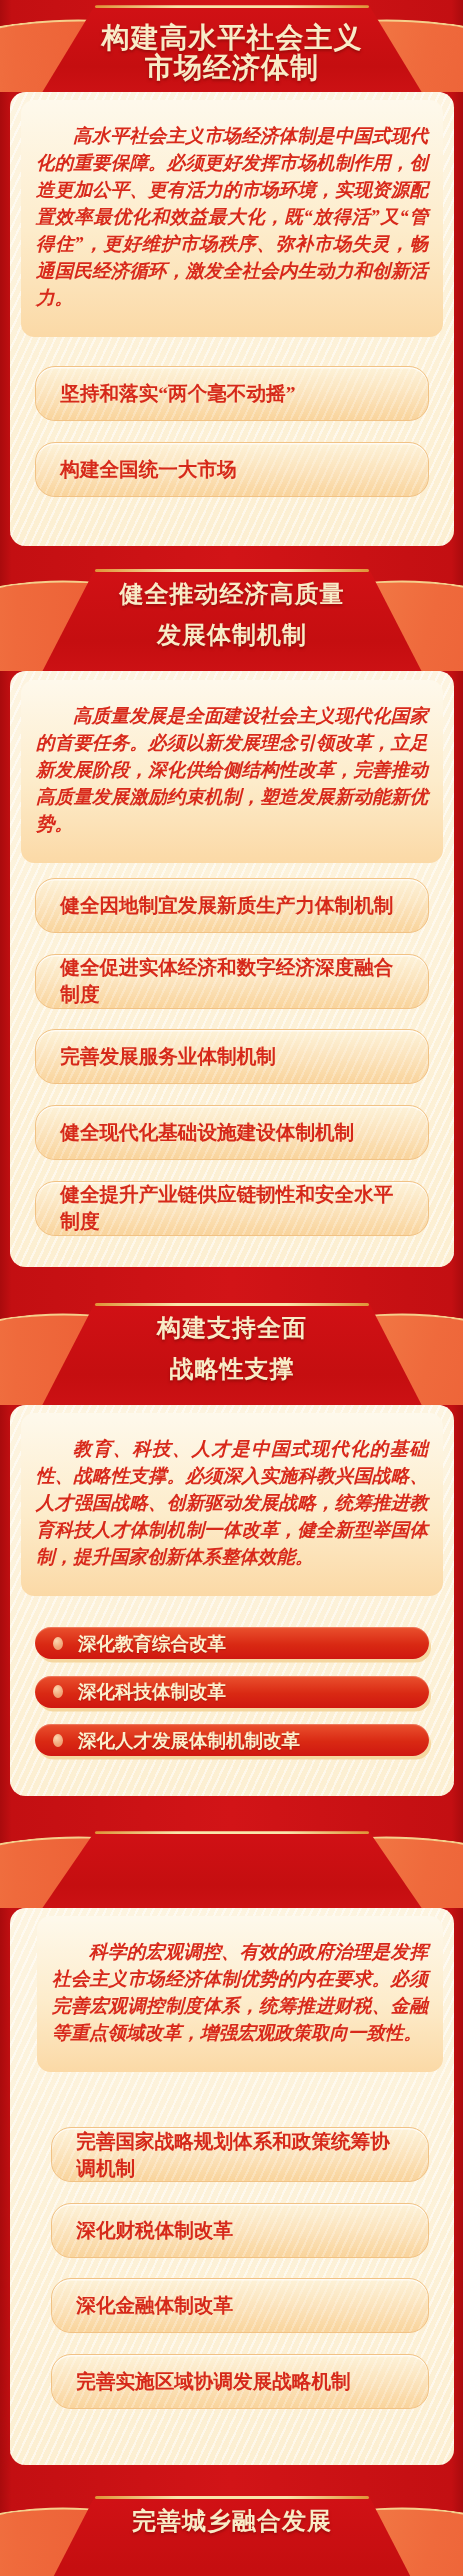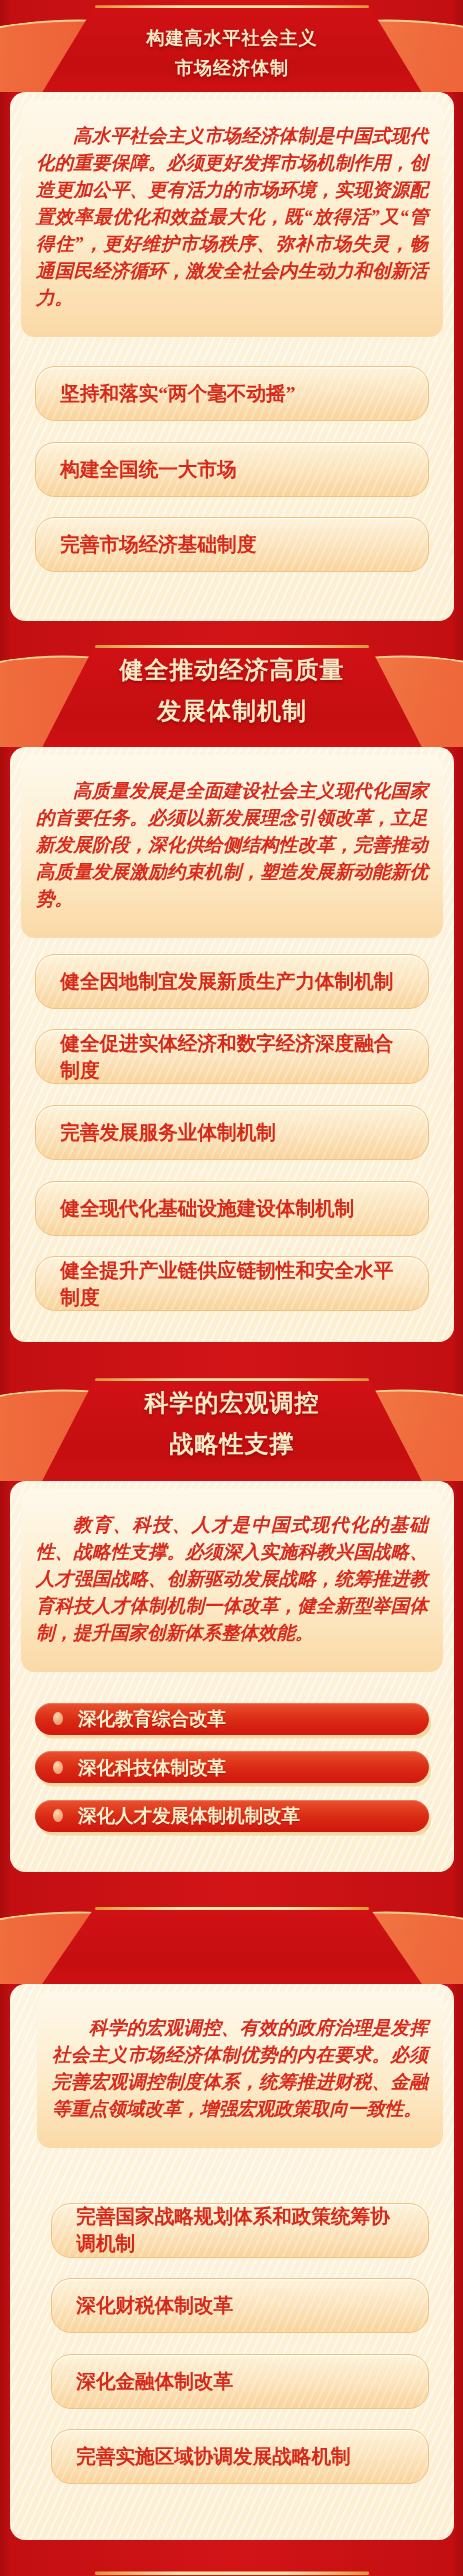--- a/index.html
+++ b/index.html
@@ -25,21 +25,21 @@
   .plateau::before{content:"";position:absolute;left:14%;right:14%;top:0;height:3.1px;
       background:linear-gradient(90deg,#df9438 0%,#f9e6ab 30%,#f9e6ab 70%,#df9438 100%);
       border-radius:1.5px;}
   .banner-title{position:absolute;left:0;right:0;margin:0;text-align:center;
       color:#f8ecc8;letter-spacing:1px;
       text-shadow:0 2.1px 2.6px rgba(110,8,4,.5);}
   .banner-title span{display:block;}
   
   .s1 .banner{height:92px;}
   .s1 .plateau{top:5.2px;}
-  .s1 .banner-title{top:23px;font-size:18px;line-height:30px;}
+  .s1 .banner-title{top:23px;font-size:28px;line-height:30px;}
   .s2 .banner,.s3 .banner,.s5 .banner{height:118px;}
   .s2 .plateau,.s3 .plateau,.s5 .plateau{top:15.5px;}
   .s2 .banner-title,.s3 .banner-title,.s5 .banner-title{top:20.6px;font-size:24px;line-height:41px;}
   .s4 .banner{height:91px;}
   .s4 .plateau{top:14.4px;}
   .s4 .banner-title{top:33px;font-size:27px;line-height:31px;}
   .s2{margin-top:7.7px;} .s3{margin-top:20.6px;} .s4{margin-top:20.6px;} .s5{margin-top:15.5px;}
   
   .card{position:relative;margin:0 10.3px;border-radius:15.5px;overflow:hidden;
       background:linear-gradient(180deg,#fdf4e0 0%,#fcefd2 100%);
@@ -98,23 +98,20 @@
     <div class="para-card">
       <p>高水平社会主义市场经济体制是中国式现代化的重要保障。必须更好发挥市场机制作用，创造更加公平、更有活力的市场环境，实现资源配置效率最优化和效益最大化，既“放得活”又“管得住”，更好维护市场秩序、弥补市场失灵，畅通国民经济循环，激发全社会内生动力和创新活力。</p>
     </div>
     <div class="items">
       <div class="item light">
           <span class="item-text">坚持和落实“两个毫不动摇”</span>
         </div>
       <div class="item light">
           <span class="item-text">构建全国统一大市场</span>
         </div>
-      <div class="item light">
-          <span class="item-text">完善市场经济基础制度</span>
-        </div>
     </div>
   </div>
 </section>
 
 <section class="section s2">
   <div class="banner">
     <div class="sw sw-l"></div>
     <div class="sw sw-r"></div>
     <div class="plateau"></div>
     <h2 class="banner-title">
@@ -145,21 +142,21 @@
     </div>
   </div>
 </section>
 
 <section class="section s3">
   <div class="banner">
     <div class="sw sw-l"></div>
     <div class="sw sw-r"></div>
     <div class="plateau"></div>
     <h2 class="banner-title">
-        <span>科学的宏观调控</span>
+        <span>构建支持全面</span>
         <span>战略性支撑</span>
       </h2>
   </div>
   <div class="card">
     <div class="para-card">
       <p>教育、科技、人才是中国式现代化的基础性、战略性支撑。必须深入实施科教兴国战略、人才强国战略、创新驱动发展战略，统筹推进教育科技人才体制机制一体改革，健全新型举国体制，提升国家创新体系整体效能。</p>
     </div>
     <div class="items">
       <div class="item pill">
           <span class="bullet"></span>

